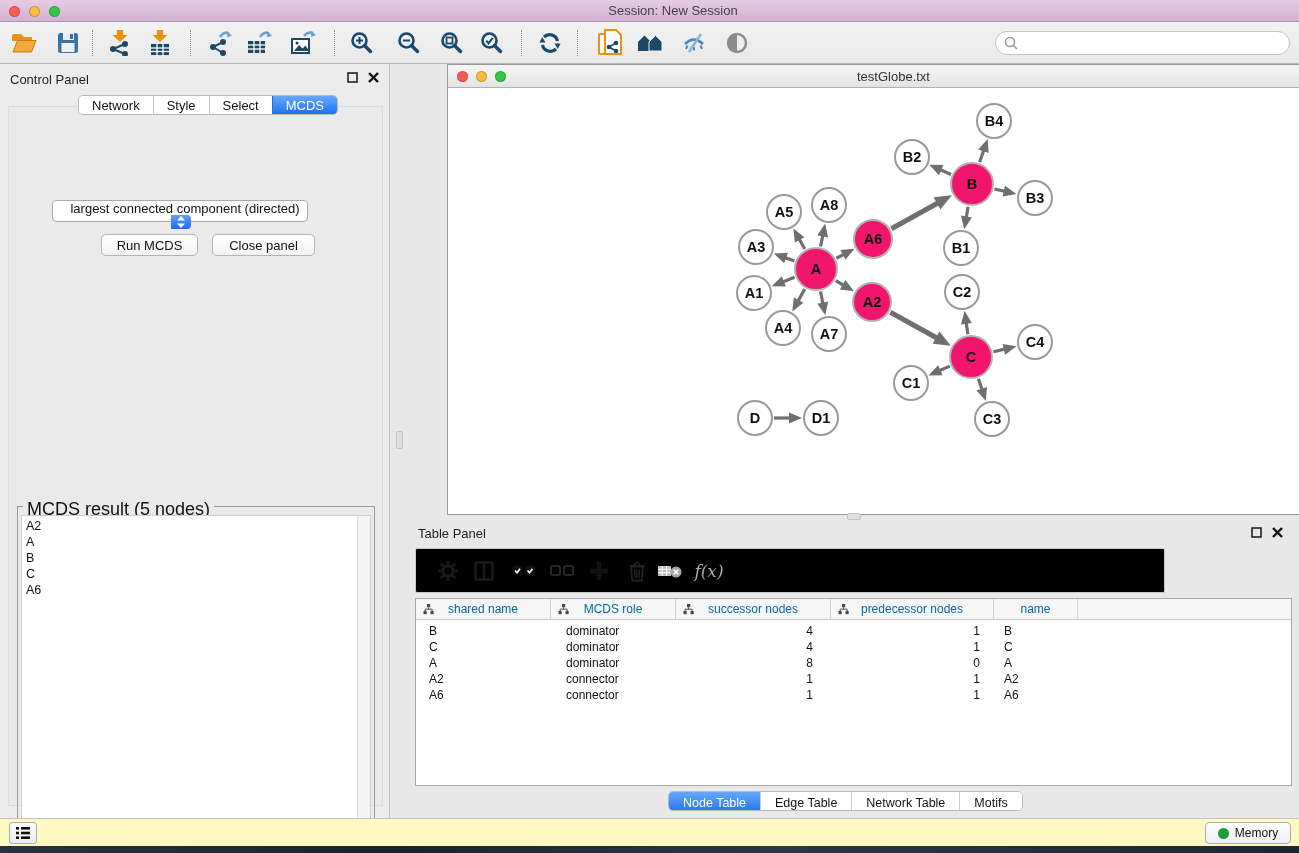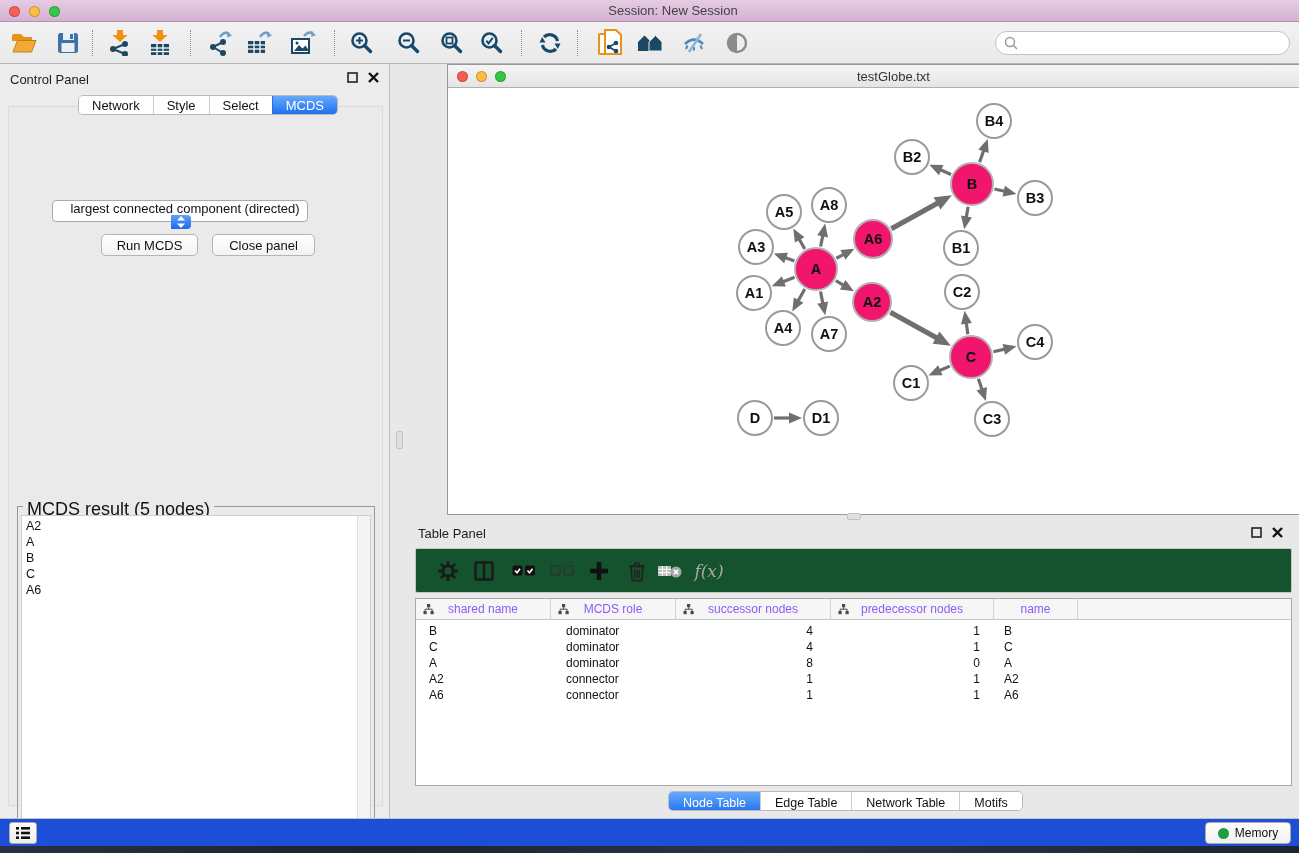--- a/index.html
+++ b/index.html
@@ -64,43 +64,43 @@
   .ntl.red { left:9px; background:#fc5b53; } .ntl.yel { left:28px; background:#fdbc40; } .ntl.grn { left:47px; background:#33c748; }
   .net-canvas { position:absolute; left:0; top:23px; width:891px; height:426px; background:#fff;font-weight:bold; }
   .resize-grip { position:absolute; right:1px; bottom:1px; }
   .divider-h-left { position:absolute; left:396px; top:431px; width:7px; height:18px; background:#dfdfdf; border:1px solid #c2c2c2; border-radius:2px; }
   .divider-v-bottom { position:absolute; left:847px; top:513px; width:14px; height:7px; background:#dfdfdf; border:1px solid #c2c2c2; border-radius:2px; }
 
   
   .table-panel { position:absolute; left:404px; top:520px; width:895px; height:298px; background:#e8e8e8; }
   .tp-header { position:absolute; left:14px; top:6px; font-size:13px; color:#1e1e1e; }
   .table-panel .panel-btns { right:16px; top:7px; }
-  .tp-toolbar { position:absolute; left:11px; top:28px; width:877px; height:45px; background:#14532d;
+  .tp-toolbar { position:absolute; left:11px; top:28px; width:750px; height:45px; background:#000000;
     border:1px solid #c6c6c6; border-radius:2px; }
   .tpbtn { position:absolute; top:7px; width:32px; height:30px; display:flex; align-items:center; justify-content:center; }
   .fx { font-family:"DejaVu Serif", serif; font-style:italic; font-size:17px; color:#a9a9a9; }
 
   .ntable { position:absolute; left:11px; top:78px; width:877px; height:188px; background:#fff; border:1px solid #a8a8a8; }
   .thead, .trow { display:grid; grid-template-columns:135px 125px 155px 163px 84px 1fr; }
   .thead { height:21px; background:#f6f6f6; border-bottom:1px solid #c9c9c9; }
-  .th { position:relative; display:flex; align-items:center; justify-content:center; font-size:12px; color:#8b5cf6;
+  .th { position:relative; display:flex; align-items:center; justify-content:center; font-size:12px; color:#0369a1;
     border-right:1px solid #d2d2d2; }
   .th .colicon { position:absolute; left:7px; top:5px; }
   .trow { height:16px; align-items:center; }
   .td { font-size:12px; color:#111; overflow:hidden; white-space:nowrap; }
   .td.c1 { padding-left:13px; } .td.c2 { padding-left:15px; }
   .td.c3 { text-align:right; padding-right:18px; } .td.c4 { text-align:right; padding-right:14px; }
   .td.c5 { padding-left:10px; }
   .tbody { padding-top:3px; }
 
   .bottom-tabs { position:absolute; left:264px; top:271px; }
   .bottom-tabs .tab { font-size:12.5px; padding:0 14px; height:21px; }
 
   
-  .statusbar { position:absolute; left:0; top:818px; width:1299px; height:28px; background:#1d4ed8; border-top:1px solid #c2c2c2; }
+  .statusbar { position:absolute; left:0; top:818px; width:1299px; height:28px; background:#fef9c3; border-top:1px solid #c2c2c2; }
   .list-btn { position:absolute; left:9px; top:3px; width:28px; height:22px; background:linear-gradient(#fbfbfb,#eee);
     border:1px solid #ababab; border-radius:3px; display:flex; align-items:center; justify-content:center; }
   .memory-btn { position:absolute; right:8px; top:3px; height:22px; width:86px; background:linear-gradient(#fdfdfd,#f1f1f1);
     border:1px solid #ababab; border-radius:4px; display:flex; align-items:center; justify-content:center; gap:6px; font-size:12px; color:#111; }
   .memdot { width:11px; height:11px; border-radius:50%; background:#1d9e3c; }
   .desktop-strip { position:absolute; left:0; top:846px; width:1299px; height:7px;
     background:linear-gradient(90deg,#28313f,#1b2330 30%,#2c3razz645 60%,#1d2532); background:linear-gradient(90deg,#28313f,#1b2330 30%,#2c3645 60%,#1d2532); }
 </style>
 </head>
 <body>

